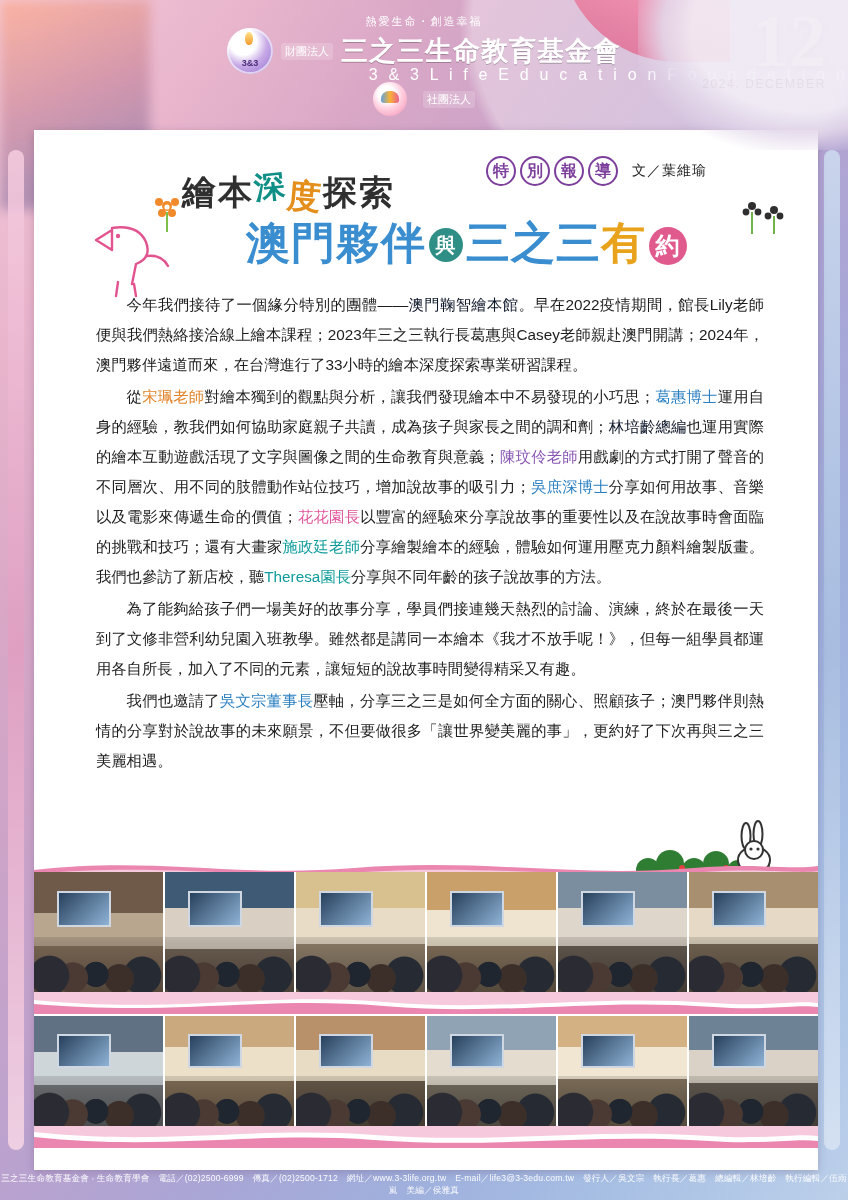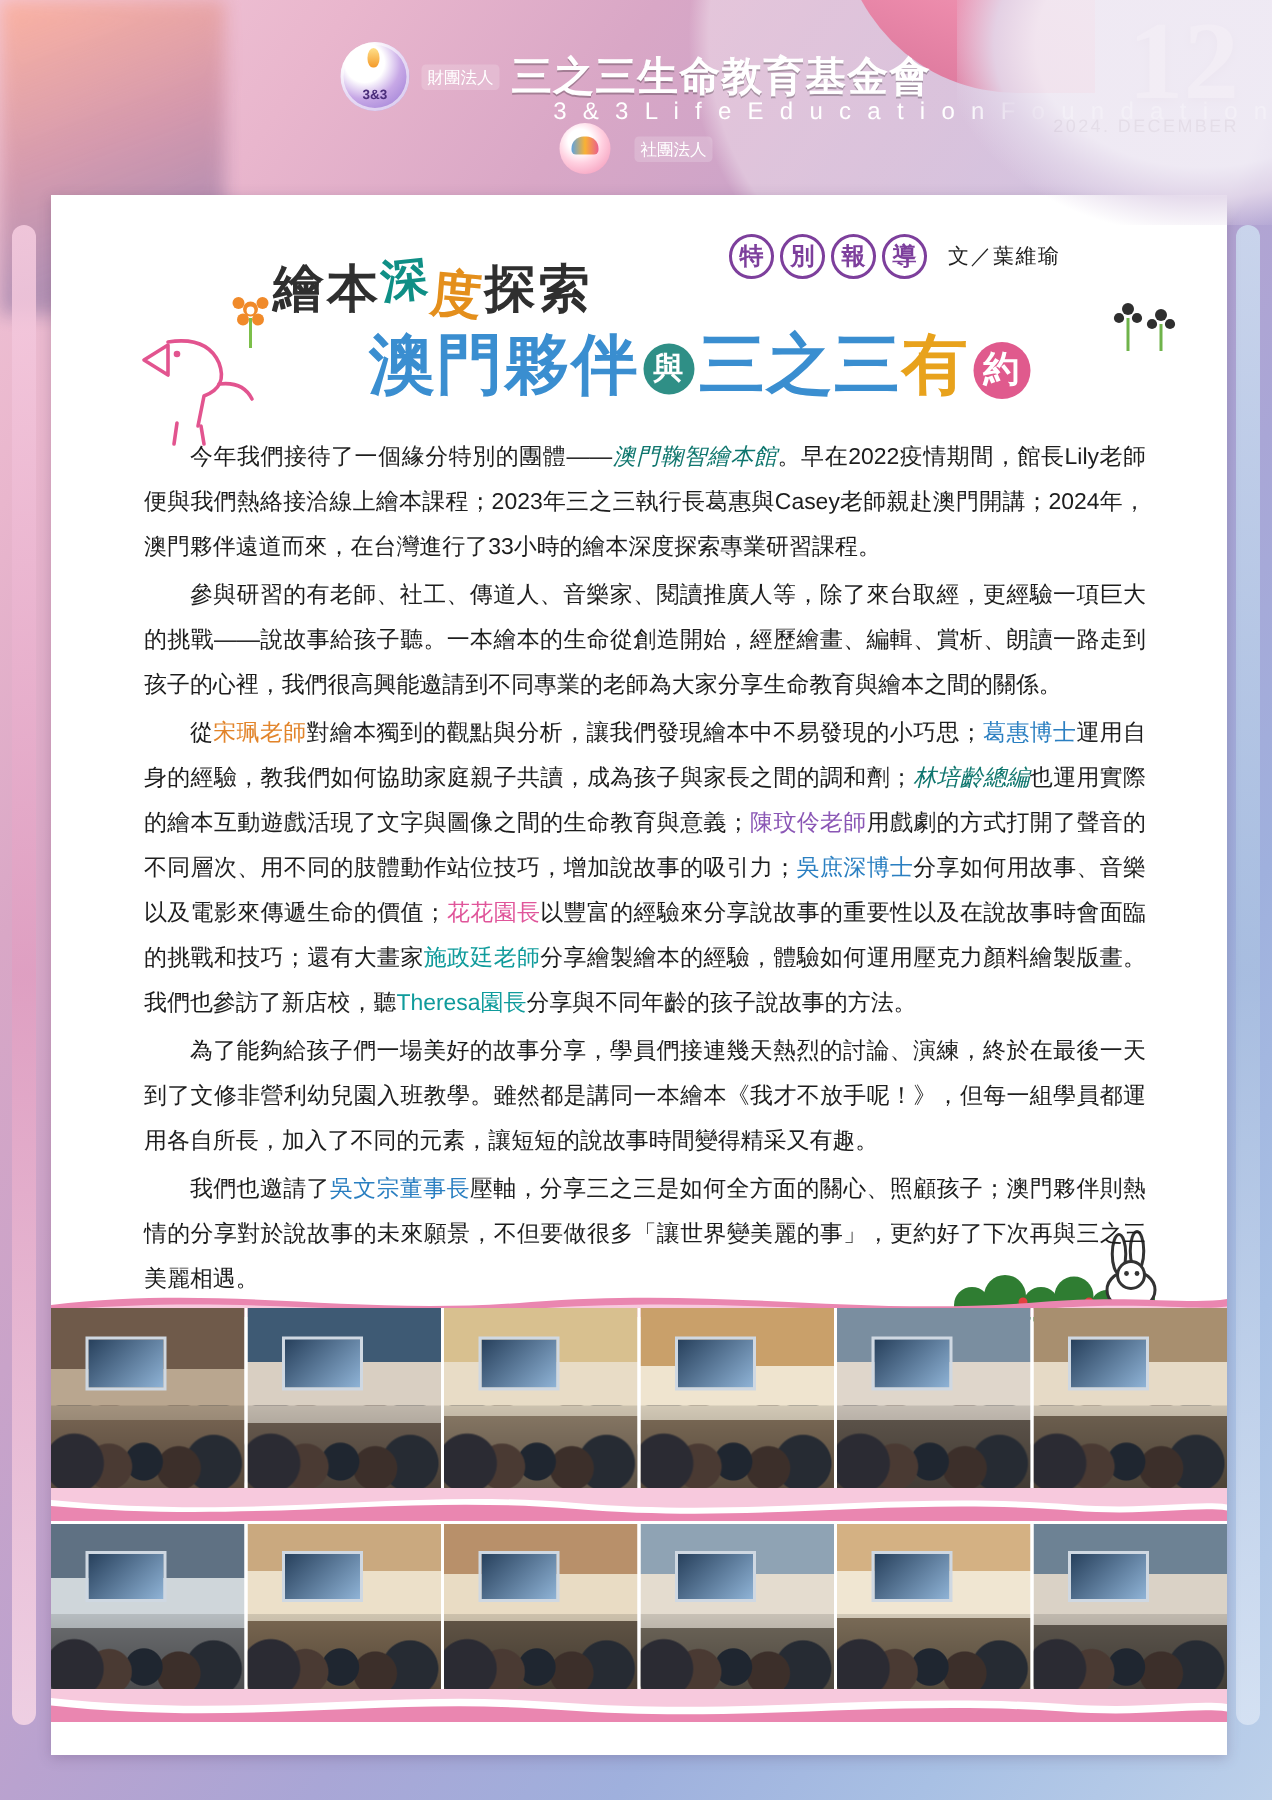--- a/index.html
+++ b/index.html
@@ -182,21 +182,21 @@
   .doodle-bush{ position:absolute; left:596px; top:700px; }
   .doodle-corner{ position:absolute; left:36px; top:960px; }
 
   
   #body{
     position:absolute; left:62px; top:160px; width:668px;
     font-size:15.3px; line-height:30px; color:#1d1d1d;
     text-align:justify;
   }
   #body p{ margin:0 0 2px 0; text-indent:2em; }
-  .hl-green{ color:#0f766e;font-style:italic; }
+  .hl-green{ color:#0f172a; }
   .hl-blue { color:#2a7fc1; }
   .hl-purple{ color:#8a56b5; }
   .hl-pink { color:#e0559a; }
   .hl-teal { color:#0f9b9b; }
   .hl-orange{ color:#e2842a; }
 
   
   .strip{
     position:absolute; left:0; width:784px; overflow:hidden;
   }
@@ -269,20 +269,21 @@
 </style>
 </head>
 <body>
 
 <div id="page">
   <div class="corner-ball"></div>
   <div class="side-bar-left"></div>
   <div class="side-bar-right"></div>
 
   <div id="masthead">
+    <div class="tagline">熱愛生命・創造幸福</div>
 
     <div class="logo-row1">
       <span class="logo-mark"></span>
       <span class="tag-small">財團法人</span>
       <span class="foundation-name">三之三生命教育基金會</span>
     </div>
     <div class="foundation-sub">3 &amp; 3   L i f e   E d u c a t i o n   F o u n d a t i o n</div>
 
     <div class="logo-row2">
       <span class="assoc-mark"></span>
@@ -390,21 +391,20 @@
     <div class="title1">
       <span>繪</span><span>本</span><span class="pop">深</span><span class="pop2">度</span><span>探</span><span>索</span>
     </div>
 
     <div class="title2">
       <span class="t2a">澳門夥伴</span><span class="t2circ">與</span><span class="t2b">三之三</span><span class="t2c">有</span><span class="t2d">約</span>
     </div>
 
     <div id="body">
         <p><span>今年我們接待了一個緣分特別的團體——</span><span class="hl-green">澳門鞠智繪本館</span><span>。早在2022疫情期間，館長Lily老師便與我們熱絡接洽線上繪本課程；2023年三之三執行長葛惠與Casey老師親赴澳門開講；2024年，澳門夥伴遠道而來，在台灣進行了33小時的繪本深度探索專業研習課程。</span></p>
-        <p><span>參與研習的有老師、社工、傳道人、音樂家、閱讀推廣人等，除了來台取經，更經驗一項巨大的挑戰——說故事給孩子聽。一本繪本的生命從創造開始，經歷繪畫、編輯、賞析、朗讀一路走到孩子的心裡，我們很高興能邀請到不同專業的老師為大家分享生命教育與繪本之間的關係。</span></p>
         <p><span>從</span><span class="hl-orange">宋珮老師</span><span>對繪本獨到的觀點與分析，讓我們發現繪本中不易發現的小巧思；</span><span class="hl-blue">葛惠博士</span><span>運用自身的經驗，教我們如何協助家庭親子共讀，成為孩子與家長之間的調和劑；</span><span class="hl-green">林培齡總編</span><span>也運用實際的繪本互動遊戲活現了文字與圖像之間的生命教育與意義；</span><span class="hl-purple">陳玟伶老師</span><span>用戲劇的方式打開了聲音的不同層次、用不同的肢體動作站位技巧，增加說故事的吸引力；</span><span class="hl-blue">吳庶深博士</span><span>分享如何用故事、音樂以及電影來傳遞生命的價值；</span><span class="hl-pink">花花園長</span><span>以豐富的經驗來分享說故事的重要性以及在說故事時會面臨的挑戰和技巧；還有大畫家</span><span class="hl-teal">施政廷老師</span><span>分享繪製繪本的經驗，體驗如何運用壓克力顏料繪製版畫。我們也參訪了新店校，聽</span><span class="hl-teal">Theresa園長</span><span>分享與不同年齡的孩子說故事的方法。</span></p>
         <p><span>為了能夠給孩子們一場美好的故事分享，學員們接連幾天熱烈的討論、演練，終於在最後一天到了文修非營利幼兒園入班教學。雖然都是講同一本繪本《我才不放手呢！》，但每一組學員都運用各自所長，加入了不同的元素，讓短短的說故事時間變得精采又有趣。</span></p>
         <p><span>我們也邀請了</span><span class="hl-blue">吳文宗董事長</span><span>壓軸，分享三之三是如何全方面的關心、照顧孩子；澳門夥伴則熱情的分享對於說故事的未來願景，不但要做很多「讓世界變美麗的事」，更約好了下次再與三之三美麗相遇。</span></p>
       </div>
 
     <div class="wave" id="wave1">
       <svg width="784" height="22" viewBox="0 0 784 22" preserveAspectRatio="none">
         <path d="M0 14 C120 0 200 22 320 12 C450 2 540 22 660 12 C720 7 760 14 784 10 L784 22 L0 22 Z" fill="#ea86b0"></path>
         <path d="M0 18 C130 6 210 24 330 16 C460 8 550 24 670 16 C730 12 764 18 784 15 L784 22 L0 22 Z" fill="#f7c9dd"></path>
       </svg>
@@ -488,13 +488,16 @@
     </div>
 
     <div class="wave" id="wave3">
       <svg width="784" height="22" viewBox="0 0 784 22" preserveAspectRatio="none">
         <path d="M0 6 C130 20 220 0 340 9 C460 18 555 2 675 10 C730 14 760 7 784 10 L784 0 L0 0 Z" fill="#f7c9dd"></path>
         <path d="M0 11 C130 25 220 5 340 14 C460 23 555 7 675 15 C730 19 760 12 784 15 L784 22 L0 22 Z" fill="#ea86b0"></path>
       </svg>
     </div>
   </div>
 
+  <div id="footer">
+    <span>三之三生命教育基金會 ‧ 生命教育學會　電話／(02)2500-6999　傳真／(02)2500-1712　網址／www.3-3life.org.tw　E-mail／life3@3-3edu.com.tw　發行人／吳文宗　執行長／葛惠　總編輯／林培齡　執行編輯／伍雨嵐　美編／侯雅真</span>
+  </div>
 </div>
 
 </body></html>

